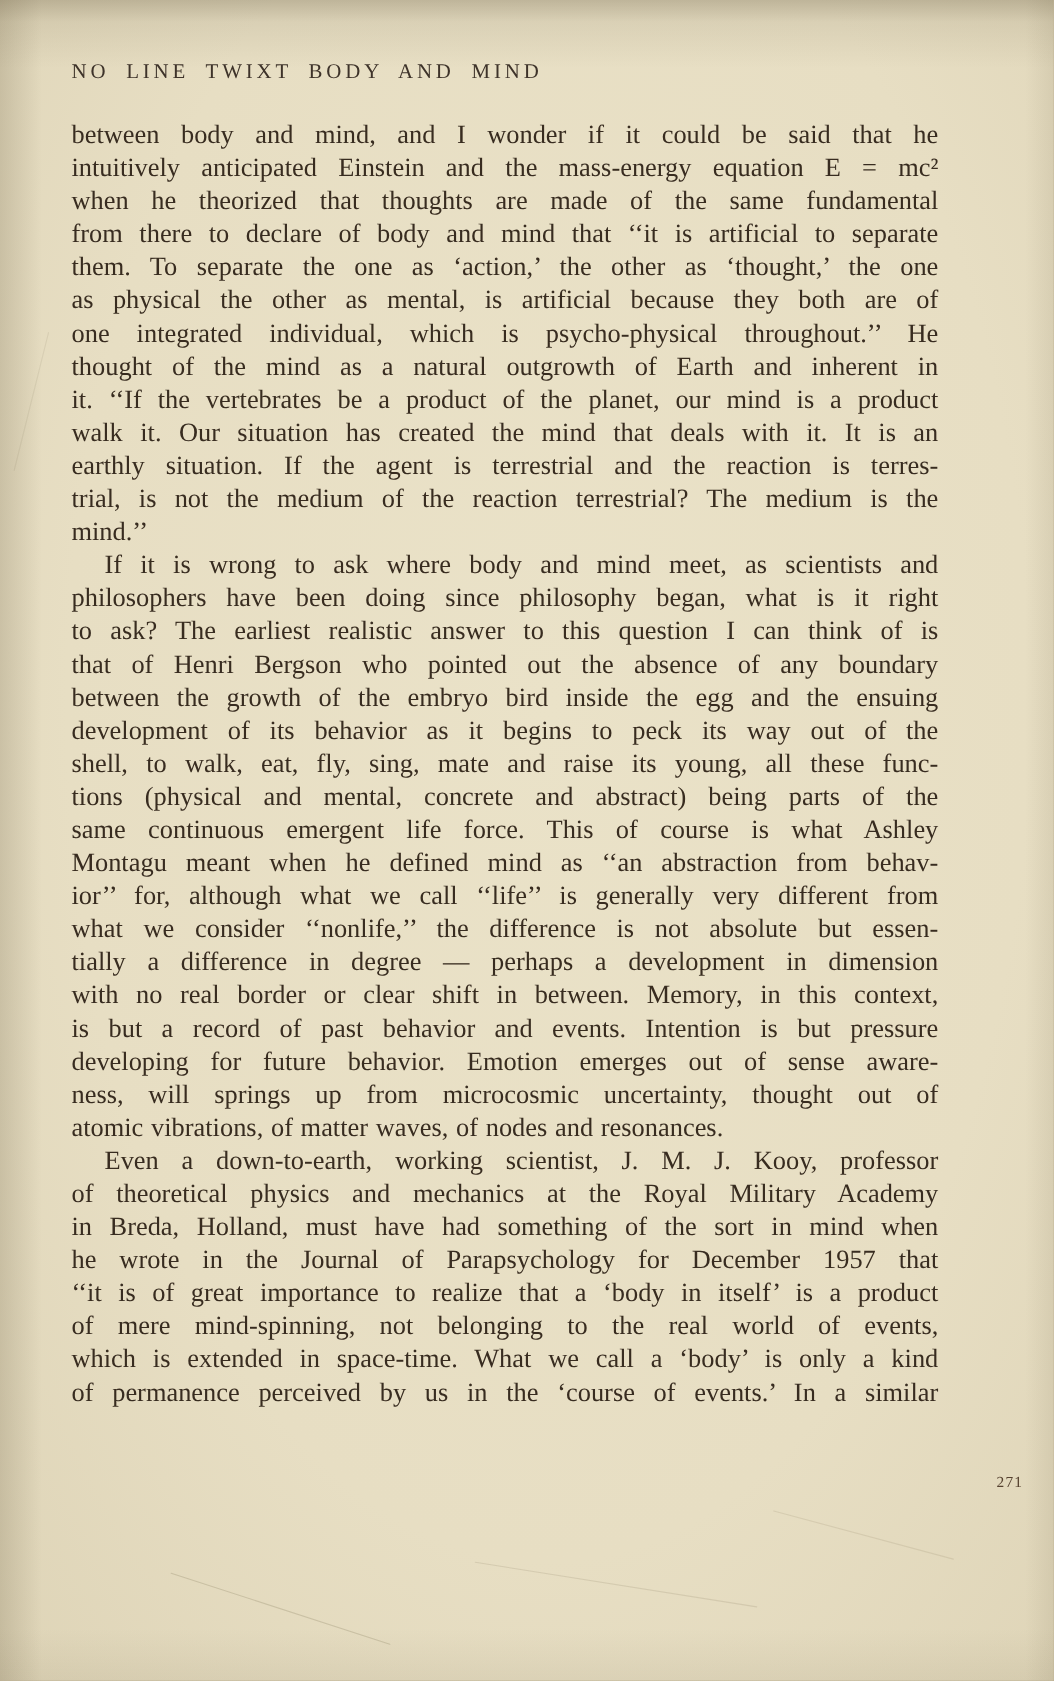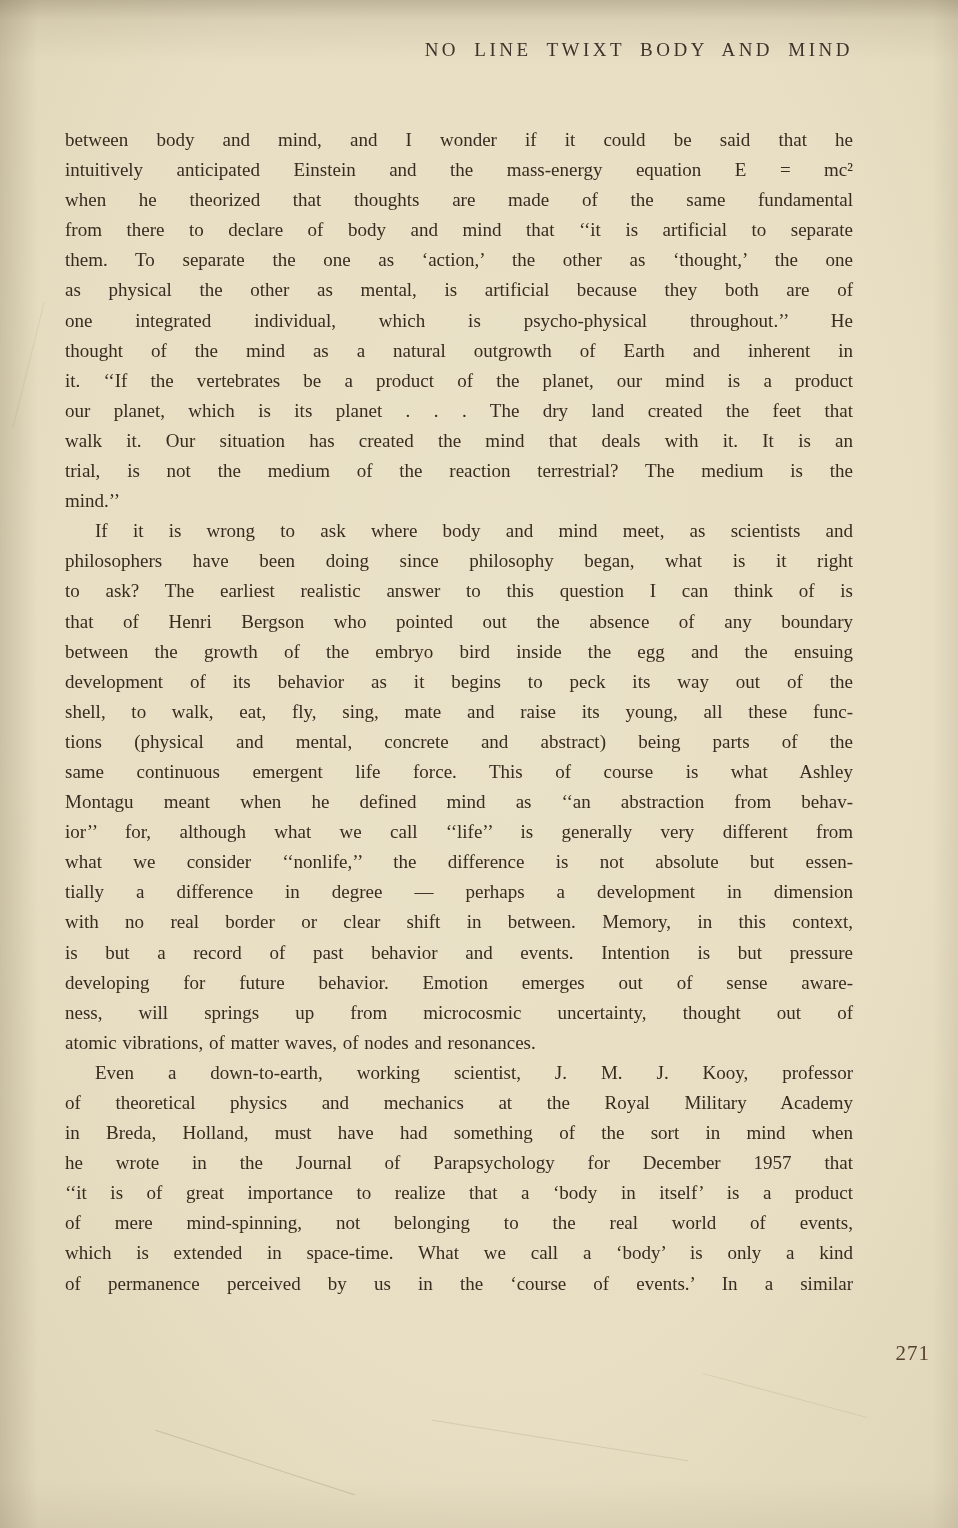--- a/index.html
+++ b/index.html
@@ -16,35 +16,35 @@
     color: #382c20;
     background:
       linear-gradient(180deg, rgba(97,85,58,0.30) 0px, rgba(97,85,58,0.10) 20px, rgba(97,85,58,0) 62px),
       linear-gradient(90deg, rgba(97,85,58,0.20) 0px, rgba(97,85,58,0) 38px),
       linear-gradient(270deg, rgba(97,85,58,0.10) 0px, rgba(97,85,58,0) 26px),
       linear-gradient(0deg, rgba(97,85,58,0.08) 0px, rgba(97,85,58,0) 48px),
       radial-gradient(ellipse at 52% 42%, #eae2c8 0%, #e7dec3 62%, #ded4b7 100%);
   }
   .running-head {
     position: absolute;
-    top: 39px;
+    top: 55px;
     left: 65px;
     width: 788px;
-    text-align: right;
+    text-align: left;
     font-size: 19px;
     letter-spacing: 3.5px;
     word-spacing: 7px;
     color: #3e332a;
   }
   .body-text {
     position: absolute;
-    top: 125px;
+    top: 108px;
     left: 65px;
     width: 788px;
-    font-size: 19px;
+    font-size: 24px;
     line-height: 30.1px;
     word-spacing: 1px;
   }
   .line {
     text-align: justify;
     text-align-last: justify;
     text-justify: inter-word;
     white-space: nowrap;
     min-height: 30.1px;
   }
@@ -54,21 +54,21 @@
   }
   .line.indent {
     text-indent: 30px;
   }
   .italic {
   }
   .page-number {
     position: absolute;
     top: 1341px;
     right: 28px;
-    font-size: 21px;
+    font-size: 14px;
     letter-spacing: 1px;
     color: #55412f;
   }
   .scratch {
     position: absolute;
     background: rgba(110,98,70,0.22);
     border-radius: 1px;
   }
   .scratch.s1 { left: 150px; top: 1462px; width: 210px; height: 1px; transform: rotate(18deg); }
   .scratch.s2 { left: 430px; top: 1440px; width: 260px; height: 1px; transform: rotate(9deg); opacity: .7; }
@@ -85,22 +85,22 @@
       <div class="para">
         <div class="line">between body and mind, and I wonder if it could be said that he</div>
         <div class="line">intuitively anticipated Einstein and the mass-energy equation E = mc²</div>
         <div class="line">when he theorized that thoughts are made of the same fundamental</div>
         <div class="line">from there to declare of body and mind that ‘‘it is artificial to separate</div>
         <div class="line">them. To separate the one as ‘action,’ the other as ‘thought,’ the one</div>
         <div class="line">as physical the other as mental, is artificial because they both are of</div>
         <div class="line">one integrated individual, which is psycho-physical throughout.’’ He</div>
         <div class="line">thought of the mind as a natural outgrowth of Earth and inherent in</div>
         <div class="line">it. ‘‘If the vertebrates be a product of the planet, our mind is a product</div>
-        <div class="line">our planet, which is its planet . . . The dry land created the feet that</div>
         <div class="line">walk it. Our situation has created the mind that deals with it. It is an</div>
+        <div class="line">earthly situation. If the agent is terrestrial and the reaction is terres-</div>
         <div class="line">trial, is not the medium of the reaction terrestrial? The medium is the</div>
         <div class="line lastline">mind.’’</div>
       </div>
       <div class="para">
         <div class="line indent">If it is wrong to ask where body and mind meet, as scientists and</div>
         <div class="line">philosophers have been doing since philosophy began, what is it right</div>
         <div class="line">to ask? The earliest realistic answer to this question I can think of is</div>
         <div class="line">that of Henri Bergson who pointed out the absence of any boundary</div>
         <div class="line">between the growth of the embryo bird inside the egg and the ensuing</div>
         <div class="line">development of its behavior as it begins to peck its way out of the</div>

